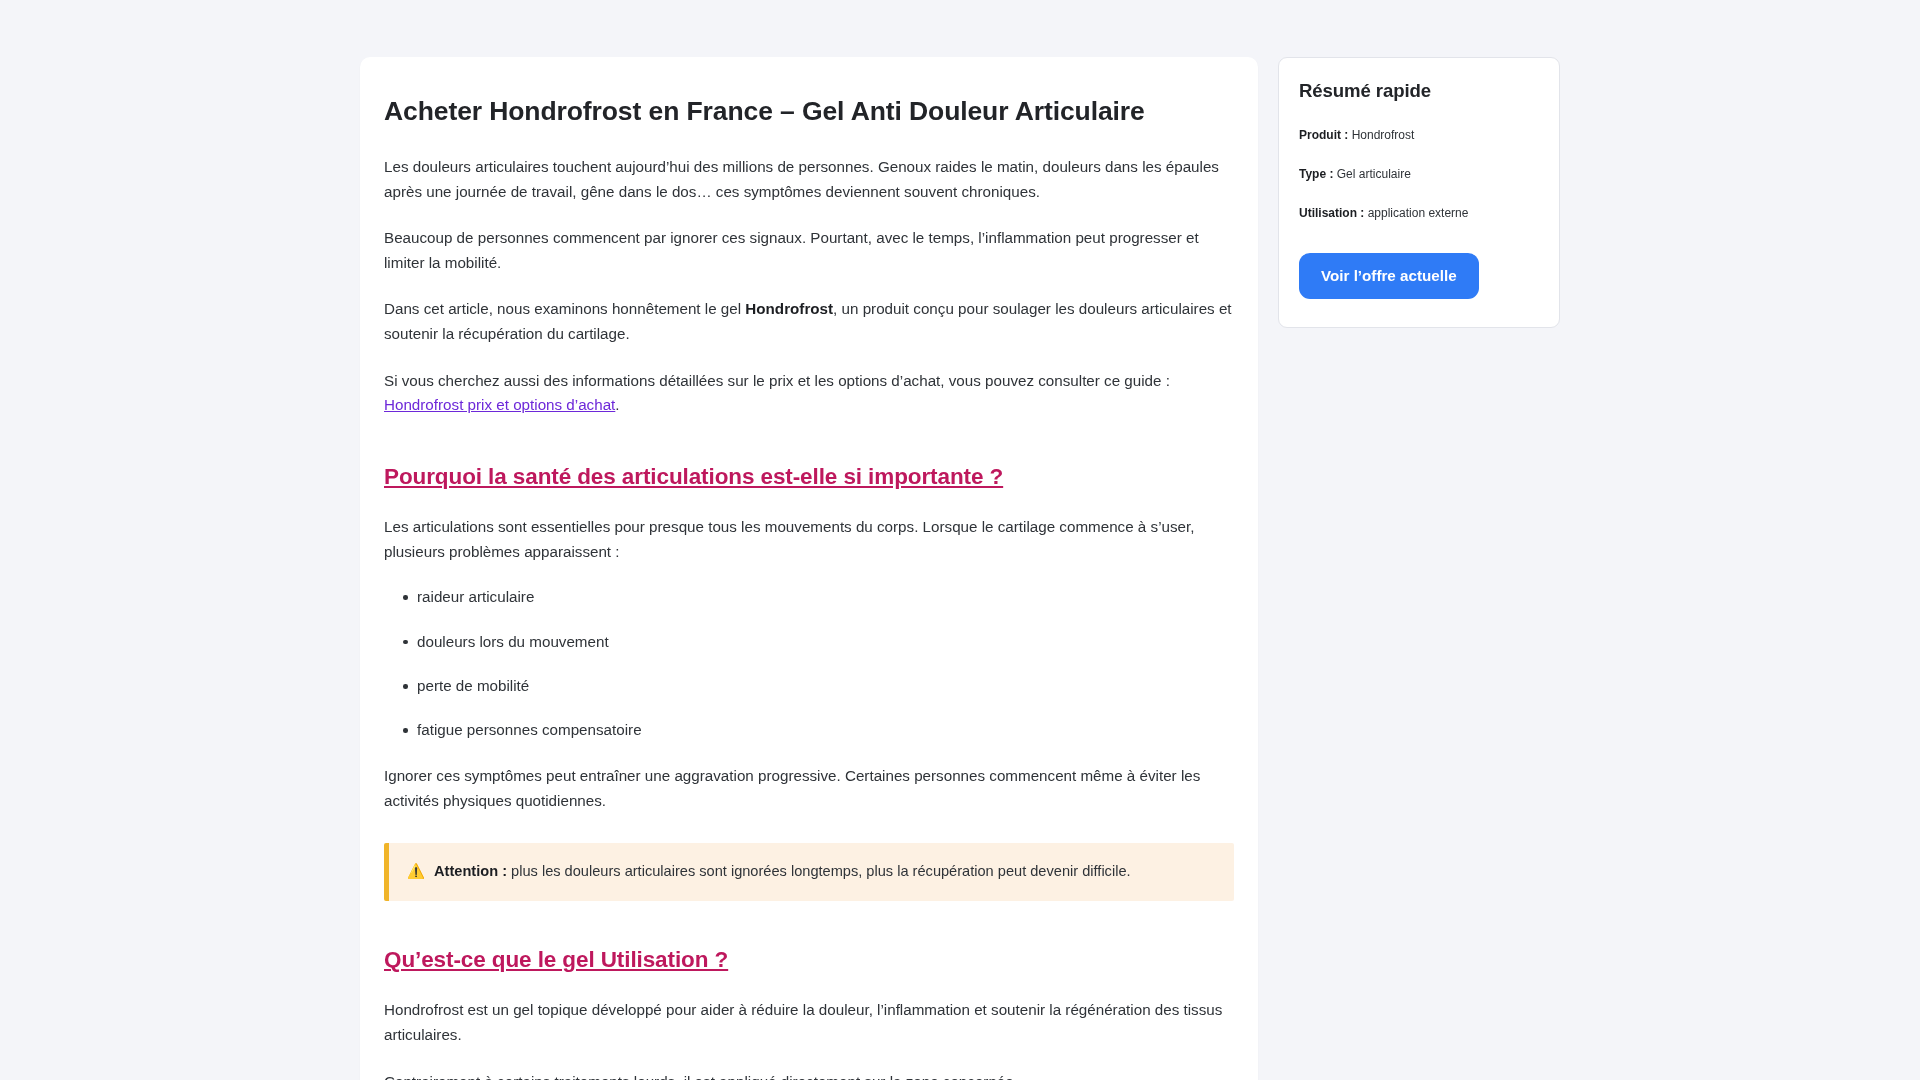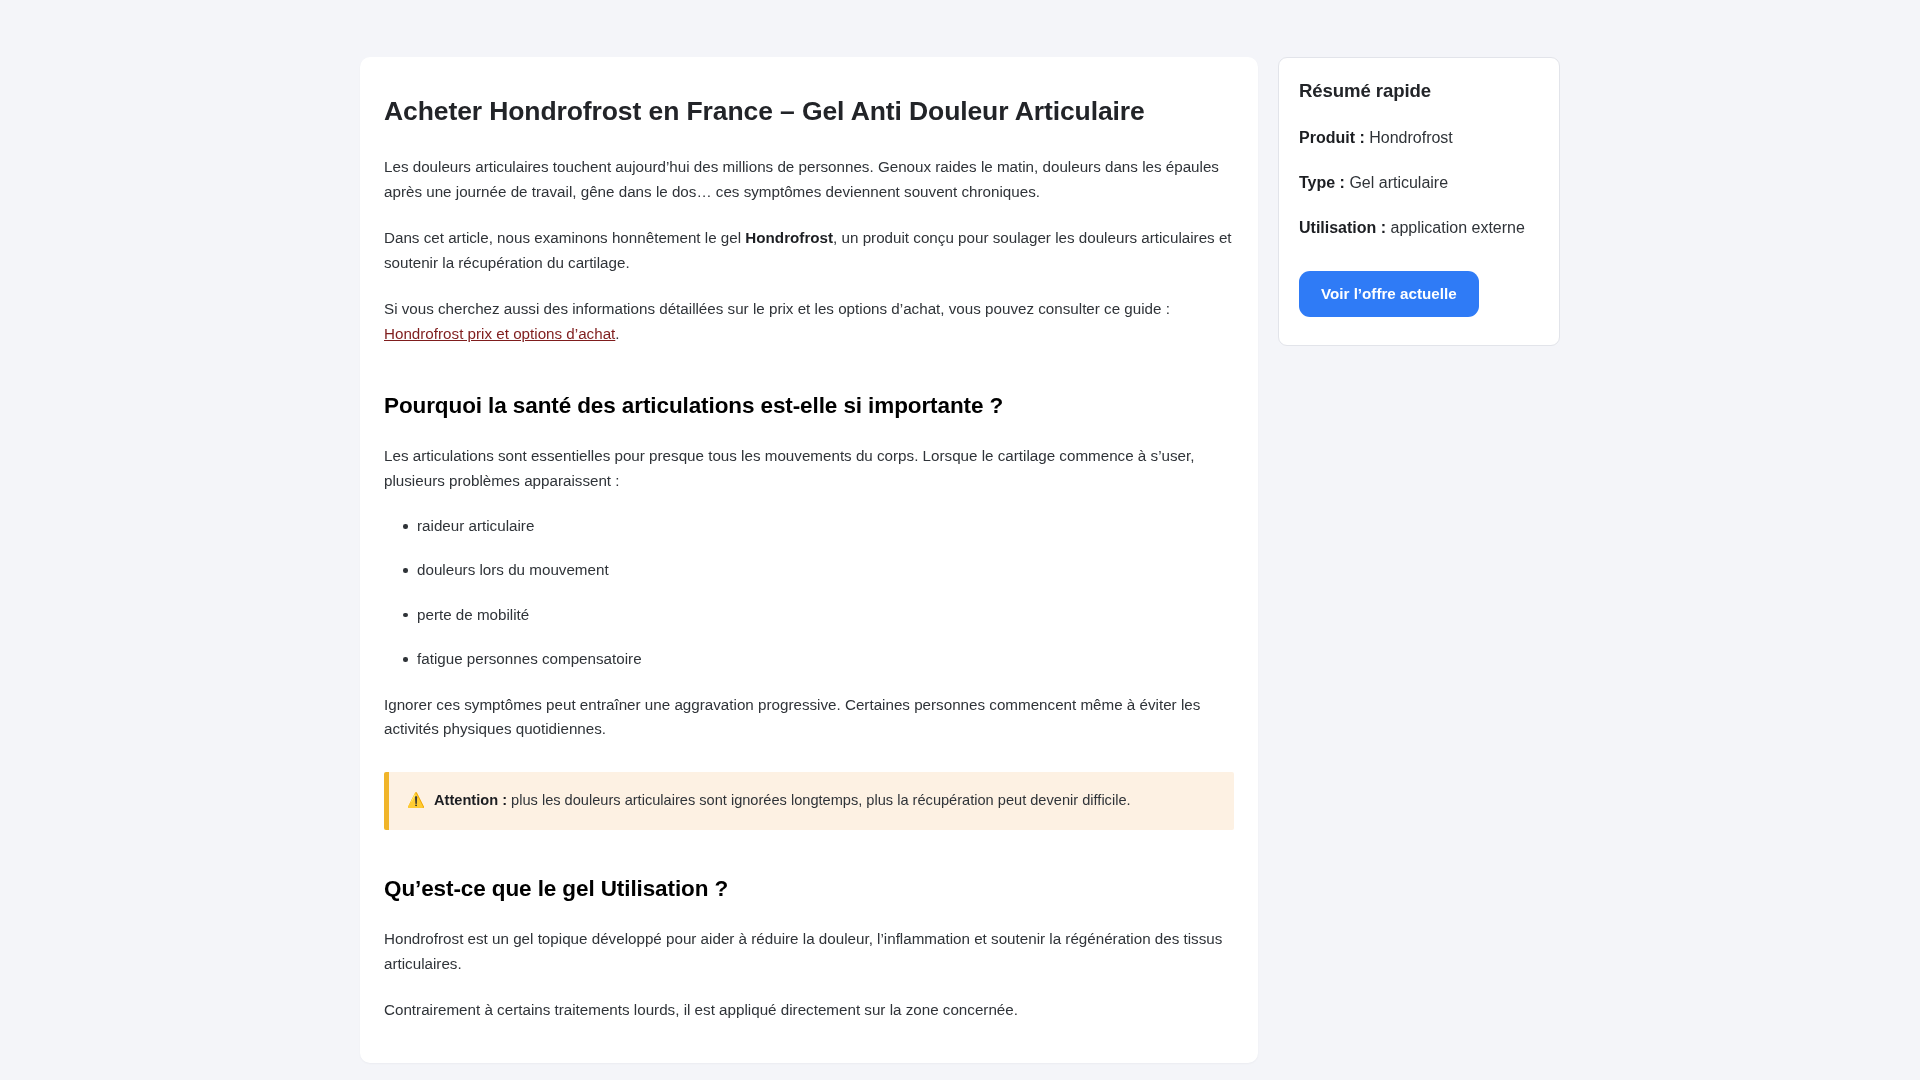--- a/index.html
+++ b/index.html
@@ -45,34 +45,35 @@
     line-height: 1.28;
     font-weight: 700;
     color: #222428;
     margin: 0 0 26px 0;
     letter-spacing: -0.1px;
   }
   h2.section-title {
     font-size: 22.5px;
     line-height: 1.3;
     font-weight: 700;
-    color: #000000;
+    color: #be185d;
     margin: 44px 0 24px 0;
     letter-spacing: -0.1px;
+    text-decoration: underline;
   }
   p.body-text {
     font-size: 15.2px;
     line-height: 1.62;
     color: #2f3338;
     margin: 0 0 22px 0;
   }
   p.body-text:last-child { margin-bottom: 0; }
   p.body-text b, .bold { font-weight: 700; color: #1c1e22; }
   a.inline-link {
-    color: #7f1d1d;
+    color: #6d28d9;
     text-underline-offset: 1px;
   }
 
   ul.bullet-list {
     margin: 0 0 22px 0;
     padding-left: 33px;
     list-style: none;
   }
   ul.bullet-list li {
     font-size: 15.2px;
@@ -128,21 +129,21 @@
     padding: 22px 20px 28px 20px;
   }
   h3.summary-title {
     font-size: 18.6px;
     font-weight: 700;
     color: #222428;
     margin: 0 0 24px 0;
     letter-spacing: -0.1px;
   }
   .summary-row {
-    font-size: 16px;
+    font-size: 12px;
     line-height: 1.5;
     color: #2f3338;
     margin: 0 0 21px 0;
   }
   .summary-row .summary-key {
     font-weight: 700;
     color: #1c1e22;
   }
   .cta-button {
     display: inline-block;
@@ -164,20 +165,21 @@
 
 <div class="page">
   <div class="layout">
 
     <article class="article-card">
       <div class="article-inner">
 
         <h1 class="post-title">Acheter Hondrofrost en France – Gel Anti Douleur Articulaire</h1>
 
         <p class="body-text">Les douleurs articulaires touchent aujourd’hui des millions de personnes. Genoux raides le matin, douleurs dans les épaules après une journée de travail, gêne dans le dos… ces symptômes deviennent souvent chroniques.</p>
+        <p class="body-text">Beaucoup de personnes commencent par ignorer ces signaux. Pourtant, avec le temps, l’inflammation peut progresser et limiter la mobilité.</p>
 
         <p class="body-text">
           <span>Dans cet article, nous examinons honnêtement le gel </span><b class="bold">Hondrofrost</b><span>, un produit conçu pour soulager les douleurs articulaires et soutenir la récupération du cartilage.</span>
         </p>
 
         <p class="body-text">
           <span>Si vous cherchez aussi des informations détaillées sur le prix et les options d’achat, vous pouvez consulter ce guide : </span><a class="inline-link" href="#">Hondrofrost prix et options d’achat</a><span>.</span>
         </p>
 
         <h2 class="section-title">Pourquoi la santé des articulations est-elle si importante ?</h2>

